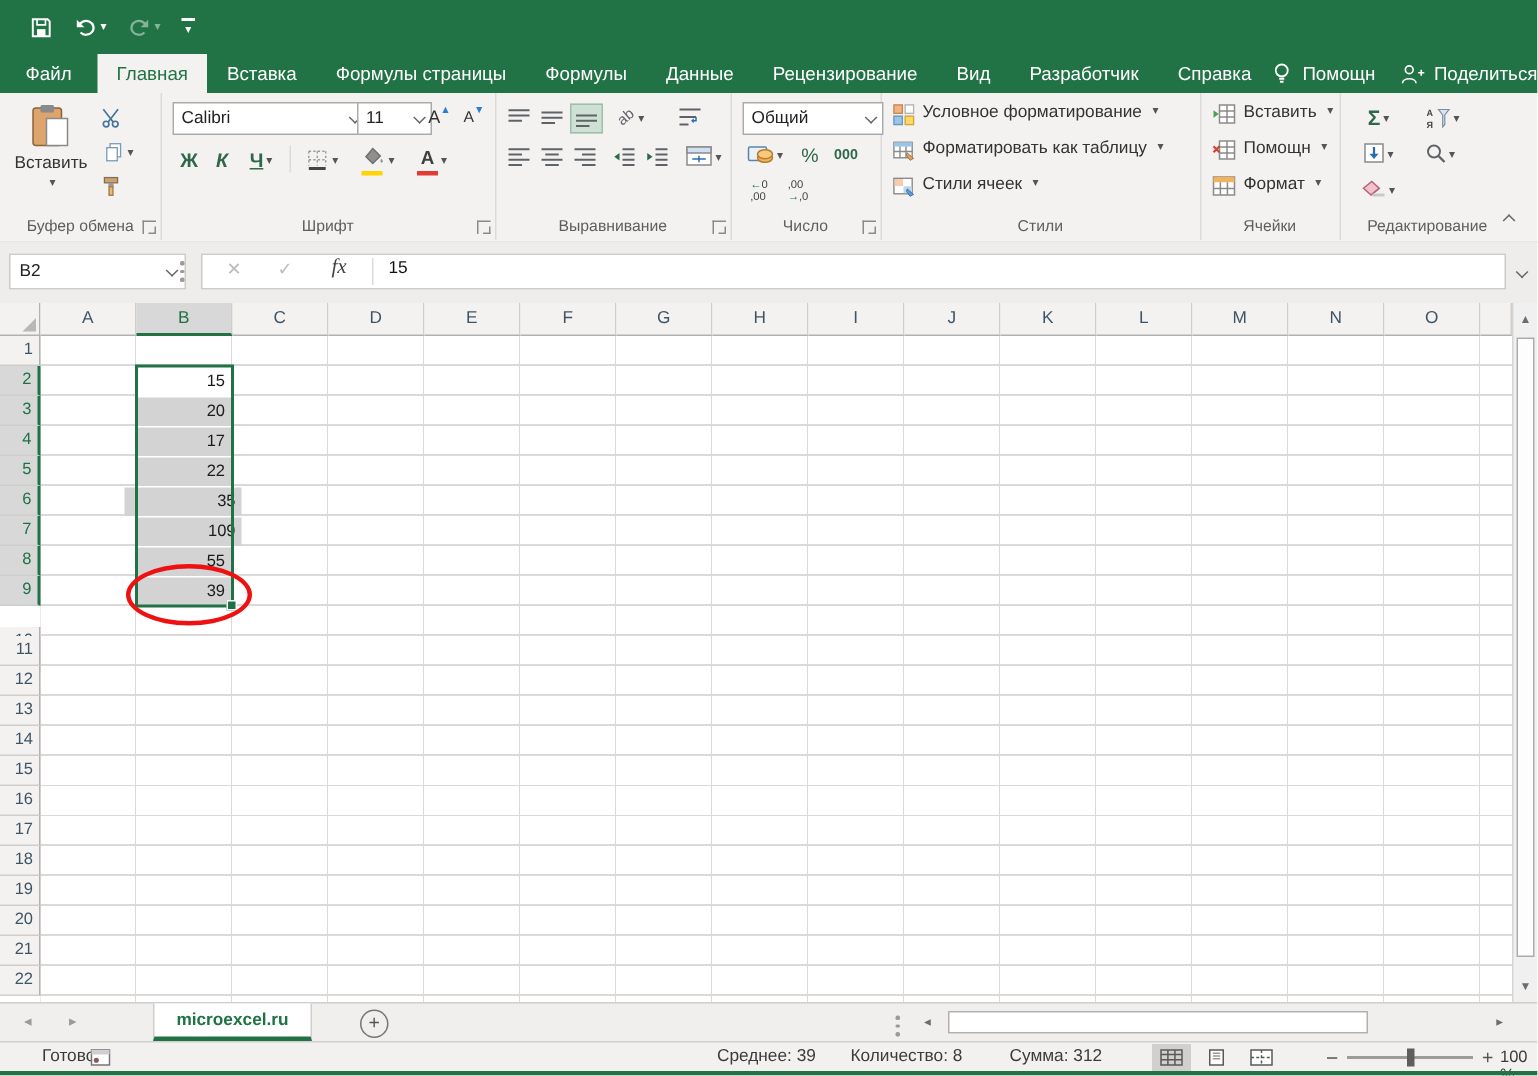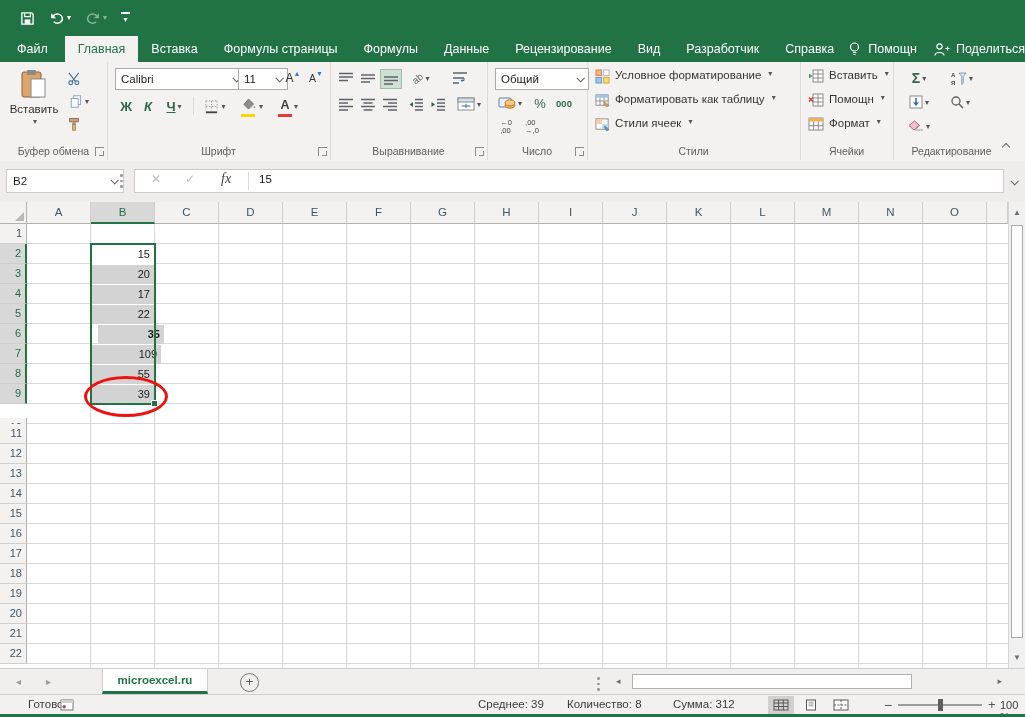--- a/index.html
+++ b/index.html
@@ -521,21 +521,21 @@
       <div class="rh" style="top: 342px; height: 20px; line-height: 19px;">17</div>
       <div class="rh" style="top: 362px; height: 20px; line-height: 19px;">18</div>
       <div class="rh" style="top: 382px; height: 20px; line-height: 19px;">19</div>
       <div class="rh" style="top: 402px; height: 20px; line-height: 19px;">20</div>
       <div class="rh" style="top: 422px; height: 20px; line-height: 19px;">21</div>
       <div class="rh" style="top: 442px; height: 20px; line-height: 19px;">22</div>
       <div class="cell active" style="left: 92px; top: 43px; width: 62px; height: 19px;">15</div>
       <div class="cell" style="left: 92px; top: 63px; width: 62px; height: 19px;">20</div>
       <div class="cell" style="left: 92px; top: 83px; width: 62px; height: 19px;">17</div>
       <div class="cell" style="left: 92px; top: 103px; width: 62px; height: 19px;">22</div>
-      <div class="cell" style="left: 98px; top: 123px; width: 66px; height: 19px; font-weight: bold;">35</div>
+      <div class="cell" style="left: 83px; top: 123px; width: 78px; height: 19px;">35</div>
       <div class="cell" style="left: 92px; top: 143px; width: 69px; height: 19px;">109</div>
       <div class="cell" style="left: 92px; top: 163px; width: 62px; height: 19px;">55</div>
       <div class="cell" style="left: 92px; top: 183px; width: 62px; height: 19px;">39</div>
       <div class="selbox" style="left: 90px; top: 41px; width: 66px; height: 162px;"></div>
       <div class="fillh" style="left: 151px; top: 198px;"></div>
       <div class="ellipse" style="left: 84px; top: 174px; width: 78px; height: 35px; border-color: rgb(238, 17, 17);"></div>
     </div>
 
   <div class="tabbar">
     <span class="navarr" style="left:16px">◂</span>

